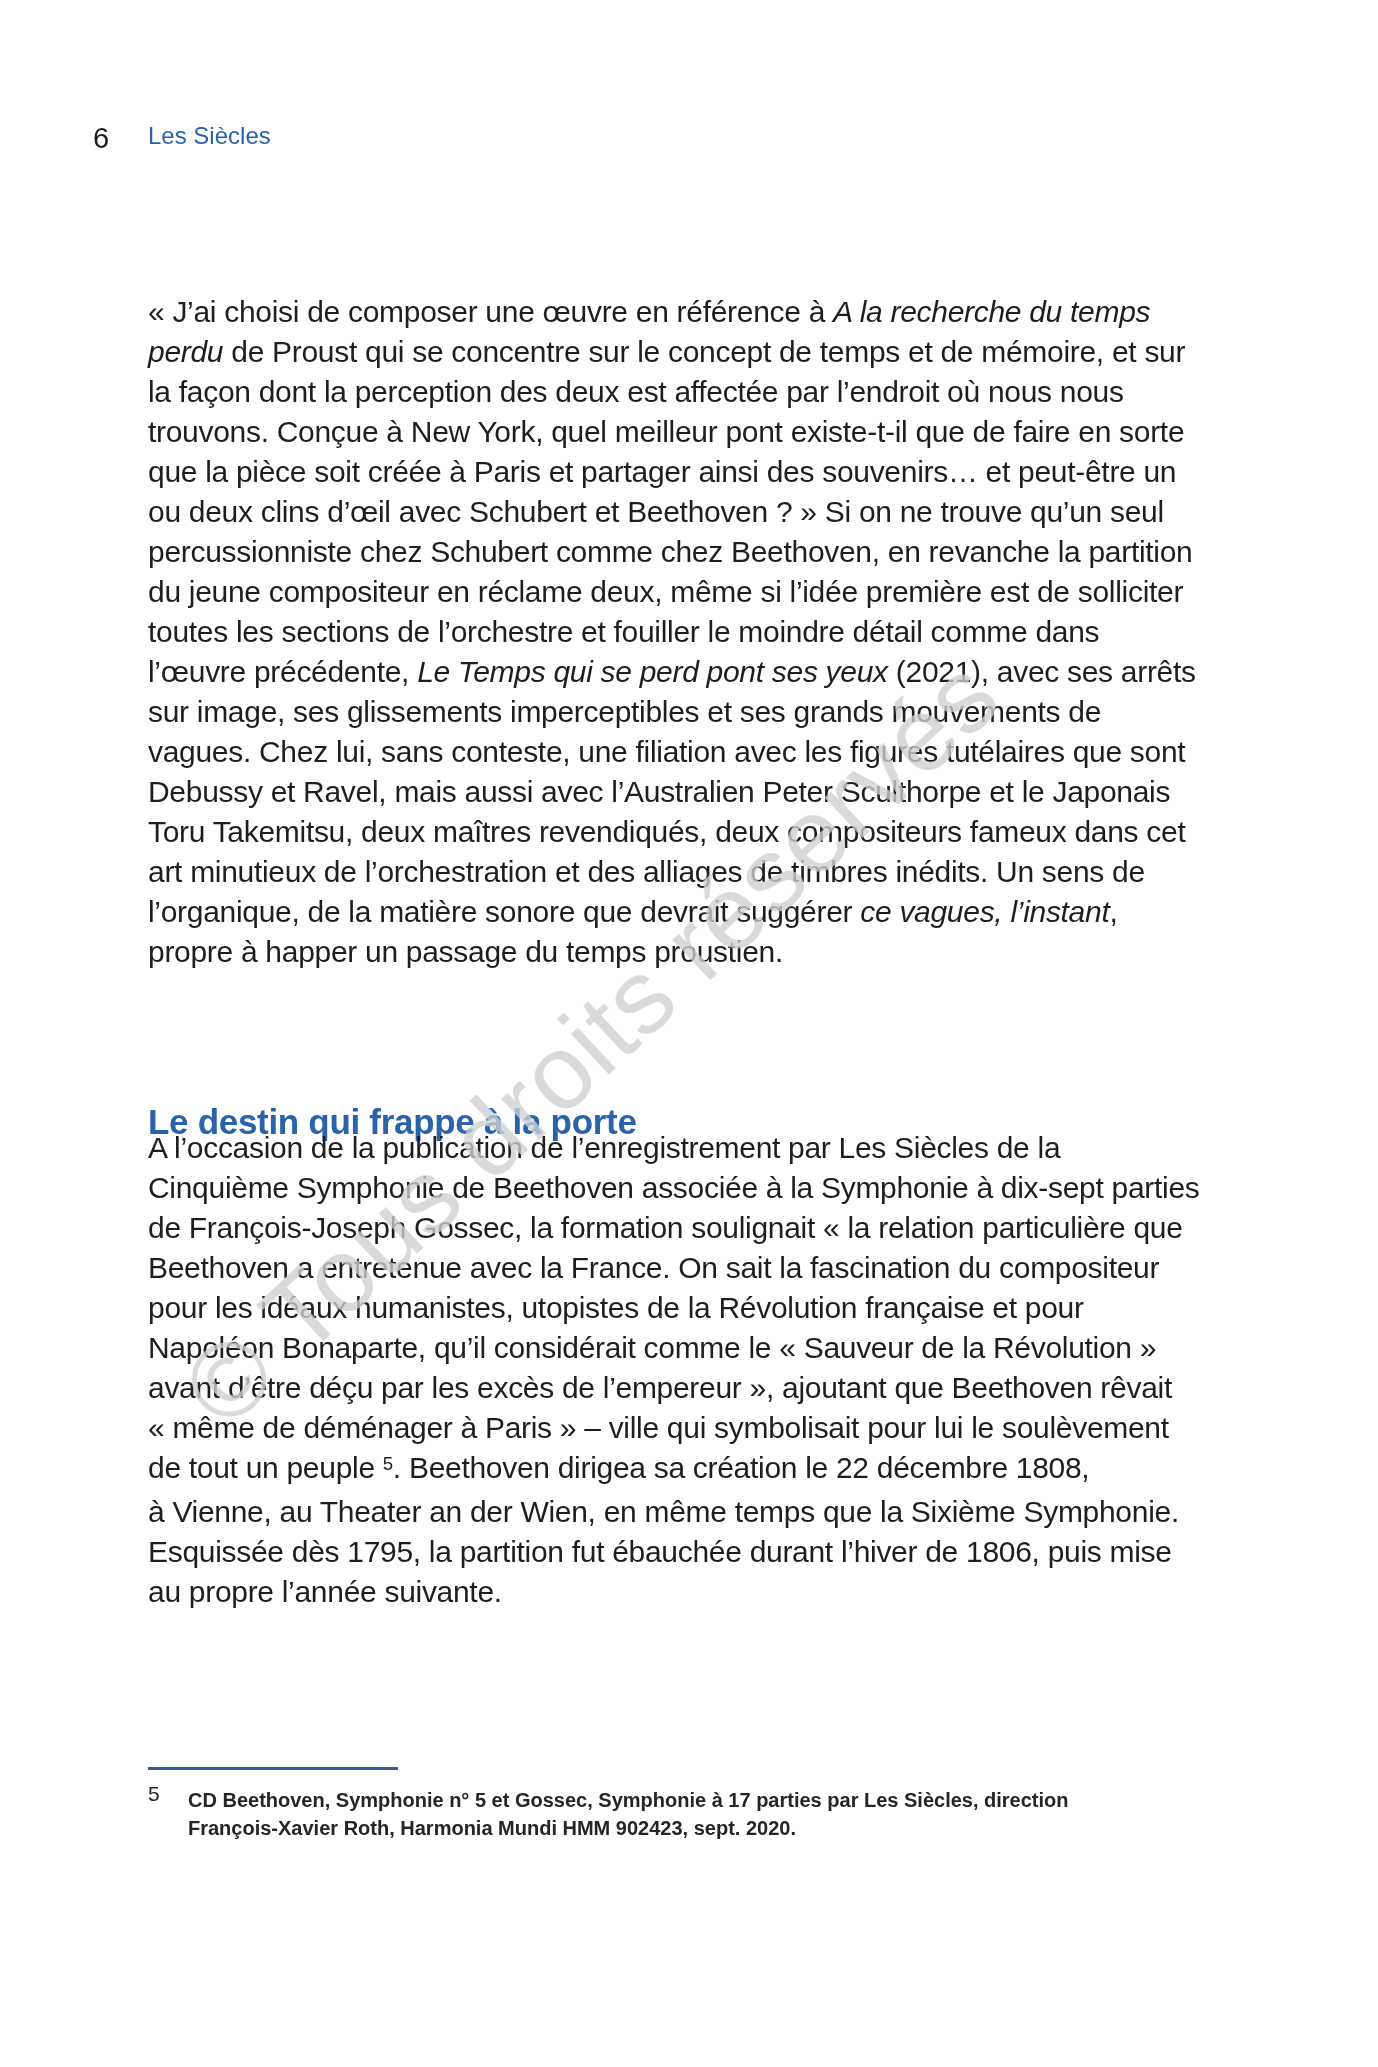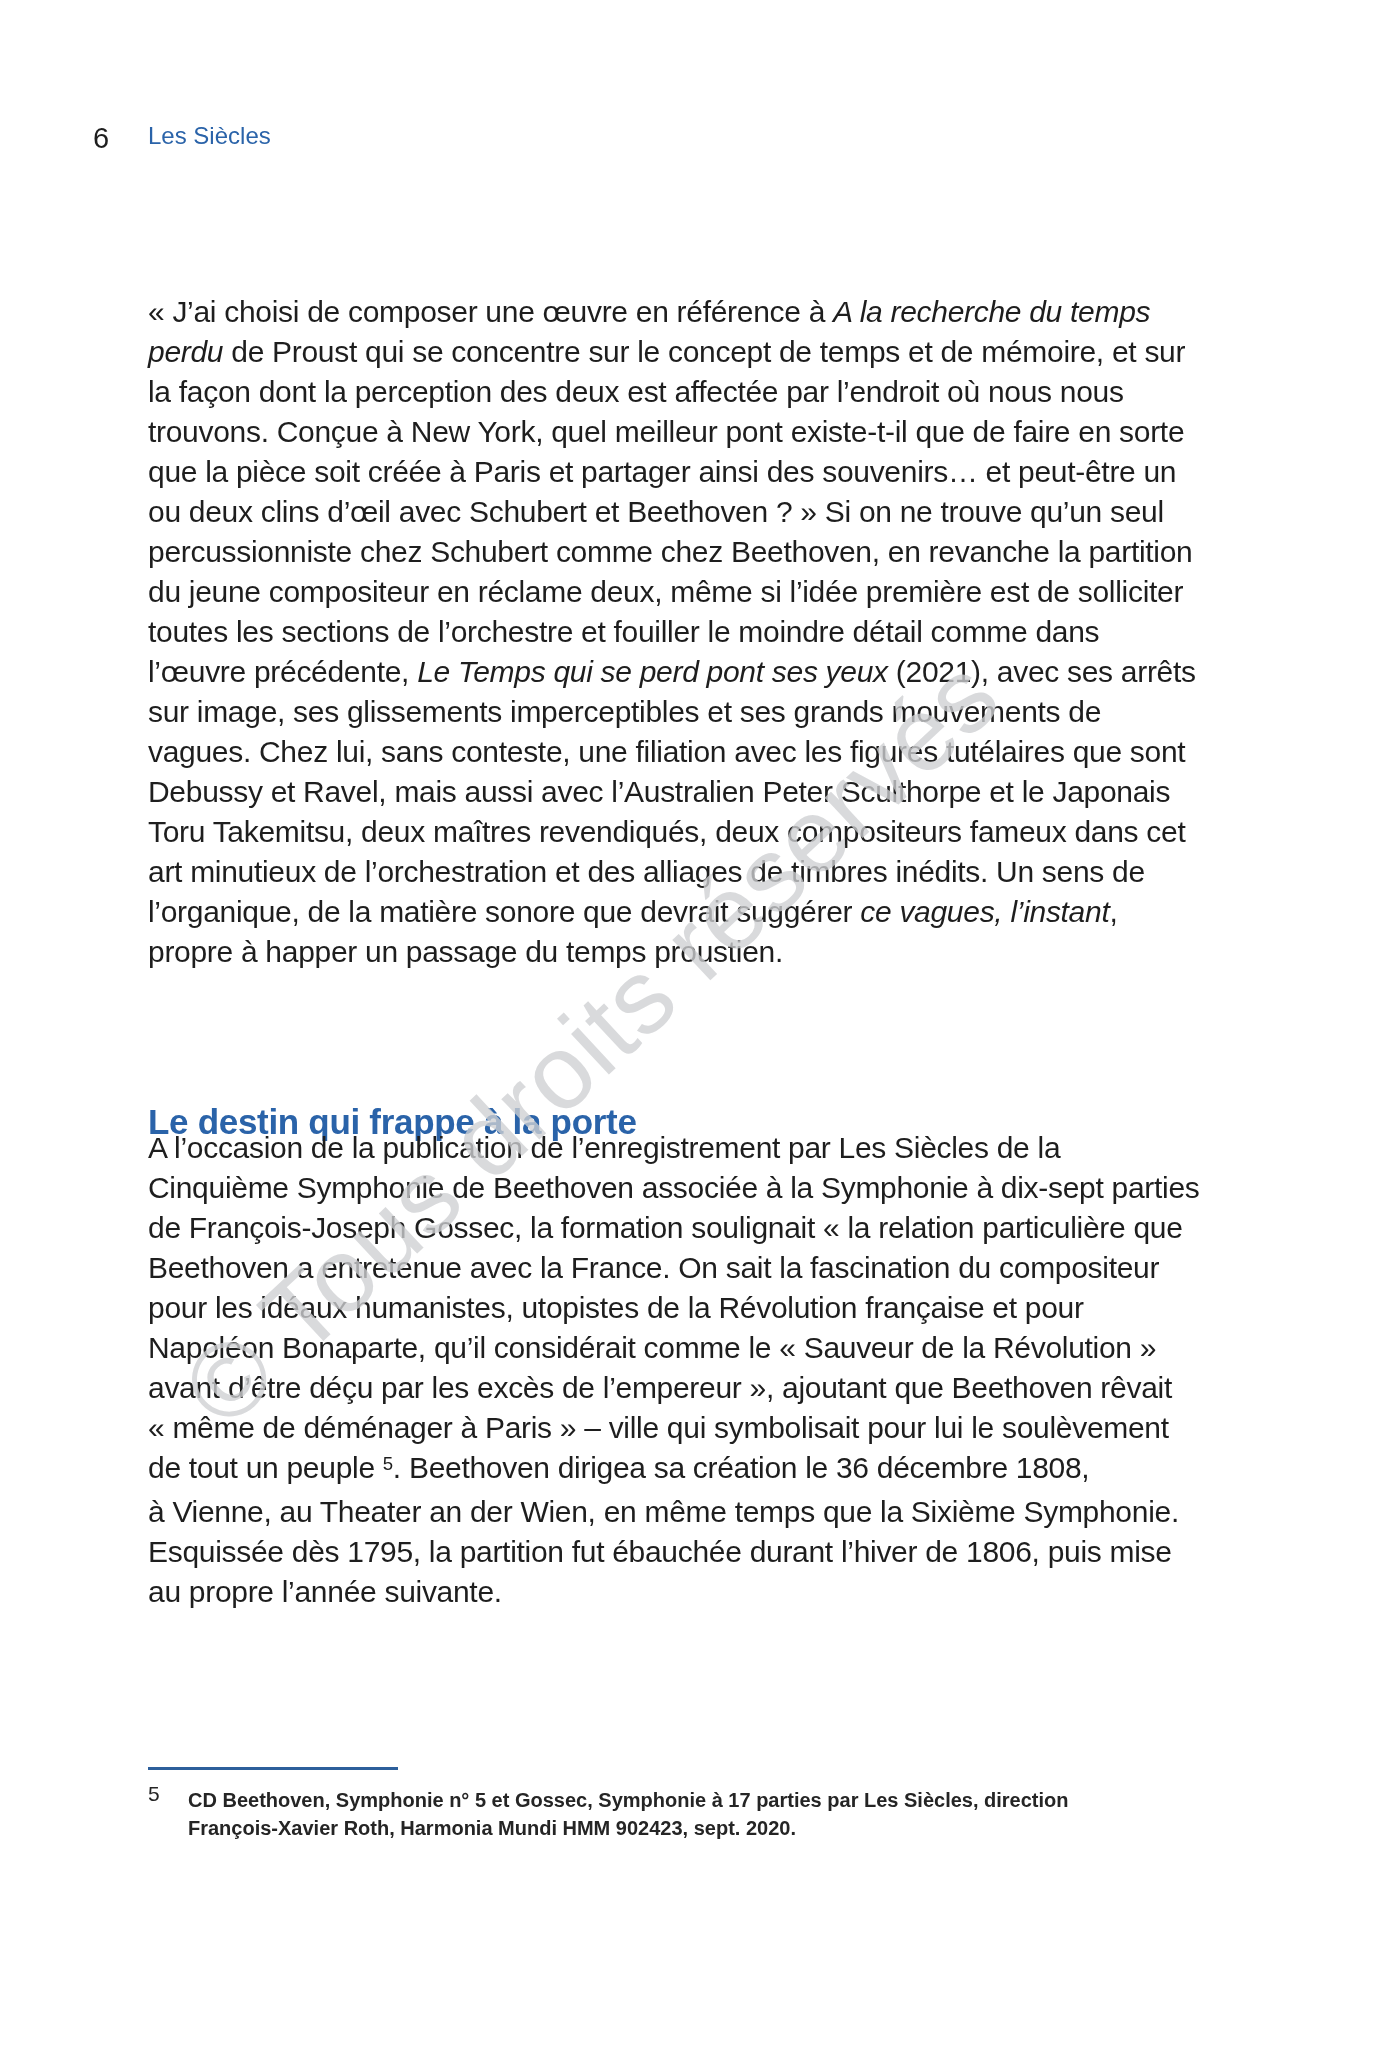--- a/index.html
+++ b/index.html
@@ -118,21 +118,21 @@
   <h2 class="section-heading">Le destin qui frappe à la porte</h2>
 
   <div class="para para-2"><span>A l’occasion de la publication de l’enregistrement par Les Siècles de la
 Cinquième Symphonie de Beethoven associée à la Symphonie à dix-sept parties
 de François-Joseph Gossec, la formation soulignait « la relation particulière que
 Beethoven a entretenue avec la France. On sait la fascination du compositeur
 pour les idéaux humanistes, utopistes de la Révolution française et pour
 Napoléon Bonaparte, qu’il considérait comme le « Sauveur de la Révolution »
 avant d’être déçu par les excès de l’empereur », ajoutant que Beethoven rêvait
 « même de déménager à Paris » – ville qui symbolisait pour lui le soulèvement
-de tout un peuple </span><span class="sup">5</span><span>. Beethoven dirigea sa création le 36 décembre 1808,
+de tout un peuple </span><span class="sup">5</span><span>. Beethoven dirigea sa création le 22 décembre 1808,
 à Vienne, au Theater an der Wien, en même temps que la Sixième Symphonie.
 Esquissée dès 1795, la partition fut ébauchée durant l’hiver de 1806, puis mise
 au propre l’année suivante.</span></div>
 
   <div class="footnote-rule"></div>
 
   <div class="footnote">
     <span class="footnote-number">5</span>
     <div class="footnote-text">CD Beethoven, Symphonie n° 5 et Gossec, Symphonie à 17 parties par Les Siècles, direction
 François-Xavier Roth, Harmonia Mundi HMM 902423, sept. 2020.</div>

